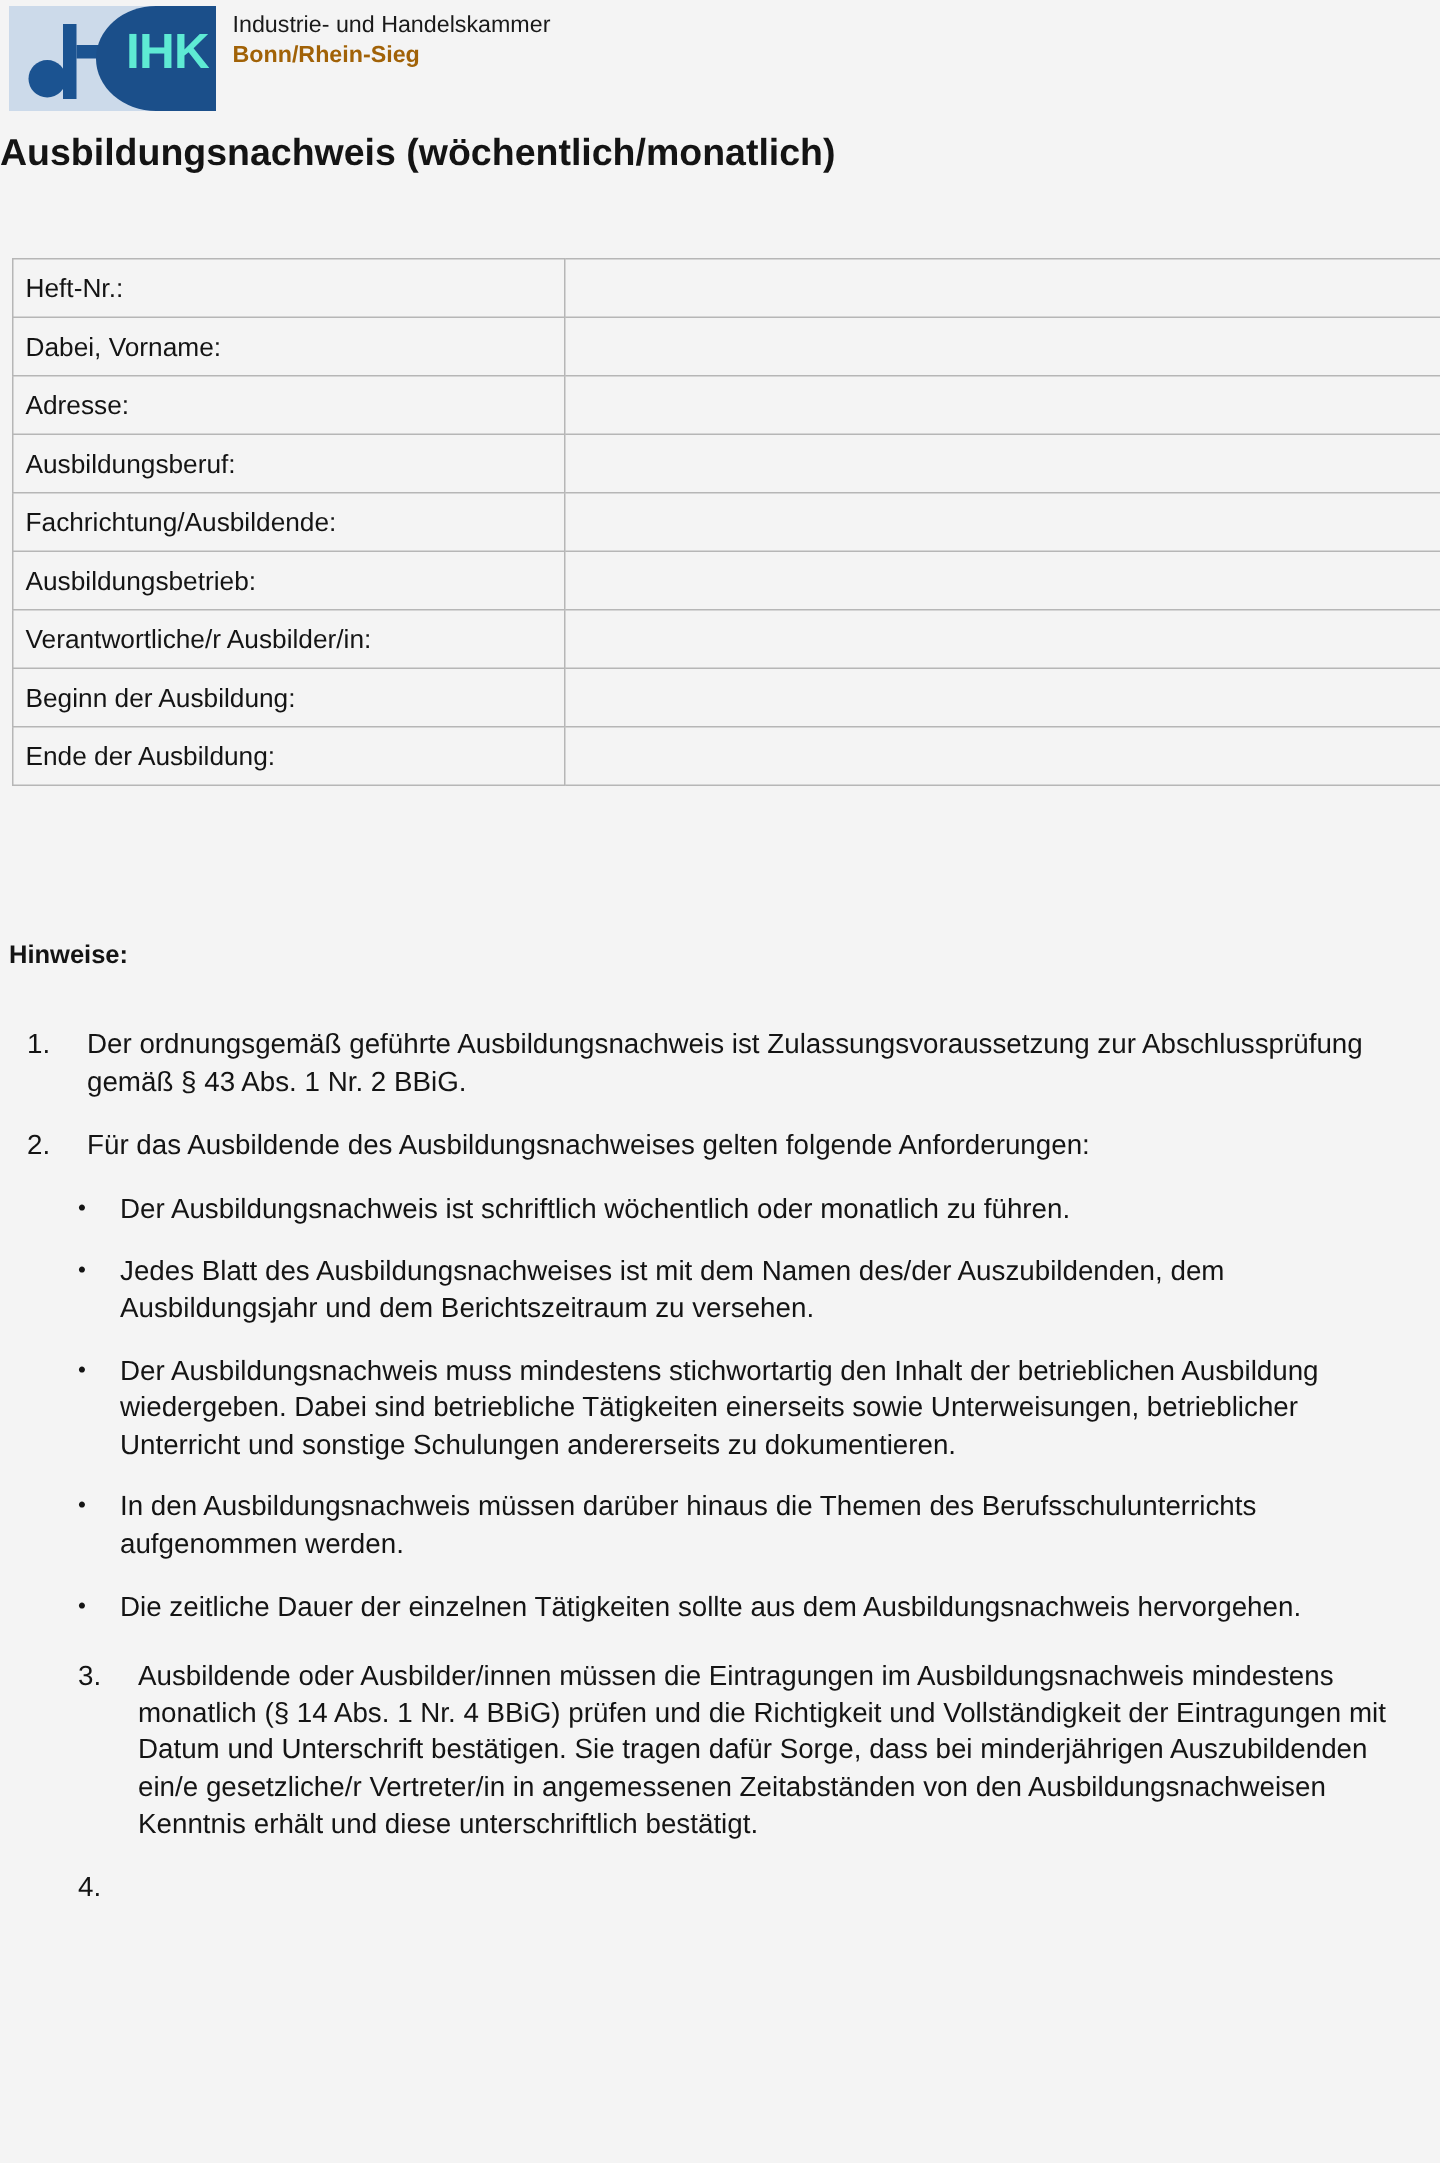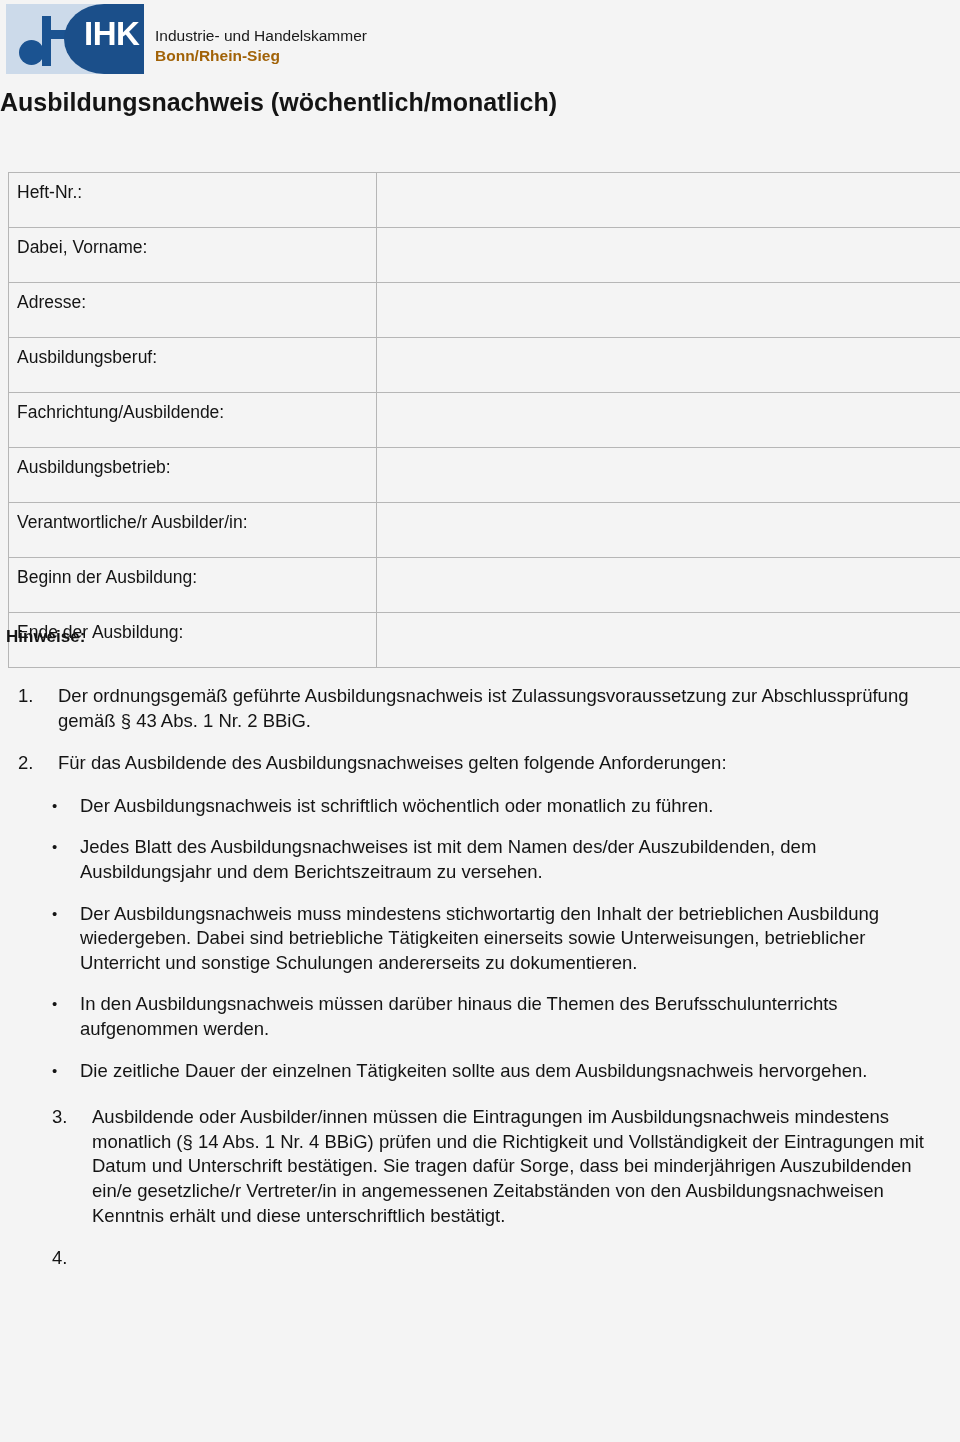--- a/index.html
+++ b/index.html
@@ -61,30 +61,30 @@
     top: 0;
     width: 80px;
     height: 70px;
     background: #1b4f8a;
     border-radius: 40px 0 0 40px / 35px 0 0 35px;
   }
   .logo-right-text {
     position: absolute;
     left: 20px;
     top: 13px;
-    color: #ffffff;
+    color: #5eead4;
     font-size: 33px;
     font-weight: bold;
     letter-spacing: -0.5px;
     line-height: 1;
   }
   .org {
     position: absolute;
     left: 155px;
-    top: 26px;
+    top: 7px;
     line-height: 1.28;
   }
   .org-line1 {
     font-size: 15.5px;
     font-weight: normal;
     color: #1a1a1a;
     white-space: nowrap;
   }
   .org-line2 {
     font-size: 15.5px;
@@ -109,21 +109,21 @@
     position: absolute;
     left: 8px;
     top: 172px;
     width: 947px;
     border-collapse: collapse;
     table-layout: fixed;
   }
   .form-table td {
     border: 1px solid #b6b6b6;
     height: 38px;
-    padding: 0 0 16px 8px;
+    padding: 0 0 0 8px;
     font-size: 17.5px;
     vertical-align: middle;
     background: #f4f4f4;
   }
   .form-table td.label-cell {
     width: 359px;
   }
   .form-table td.value-cell {
     width: 586px;
   }

